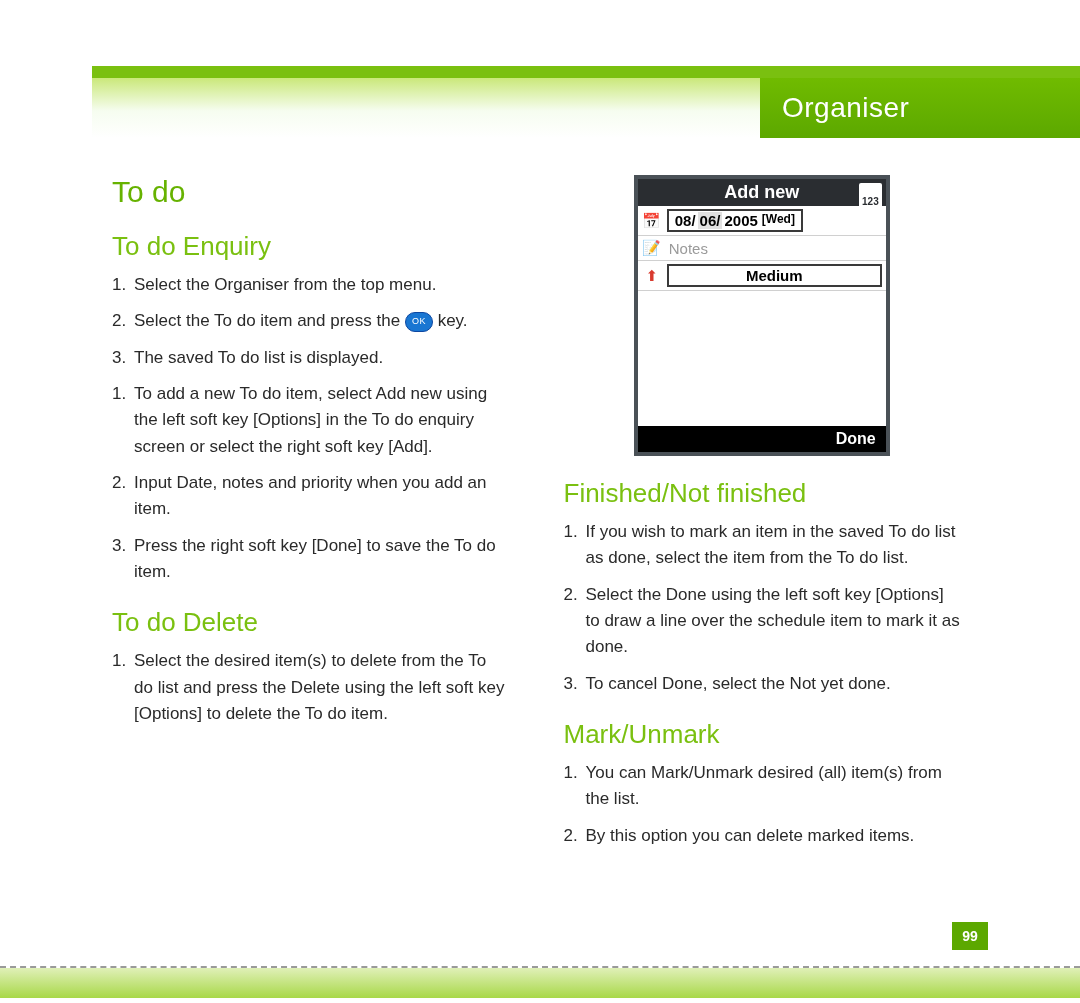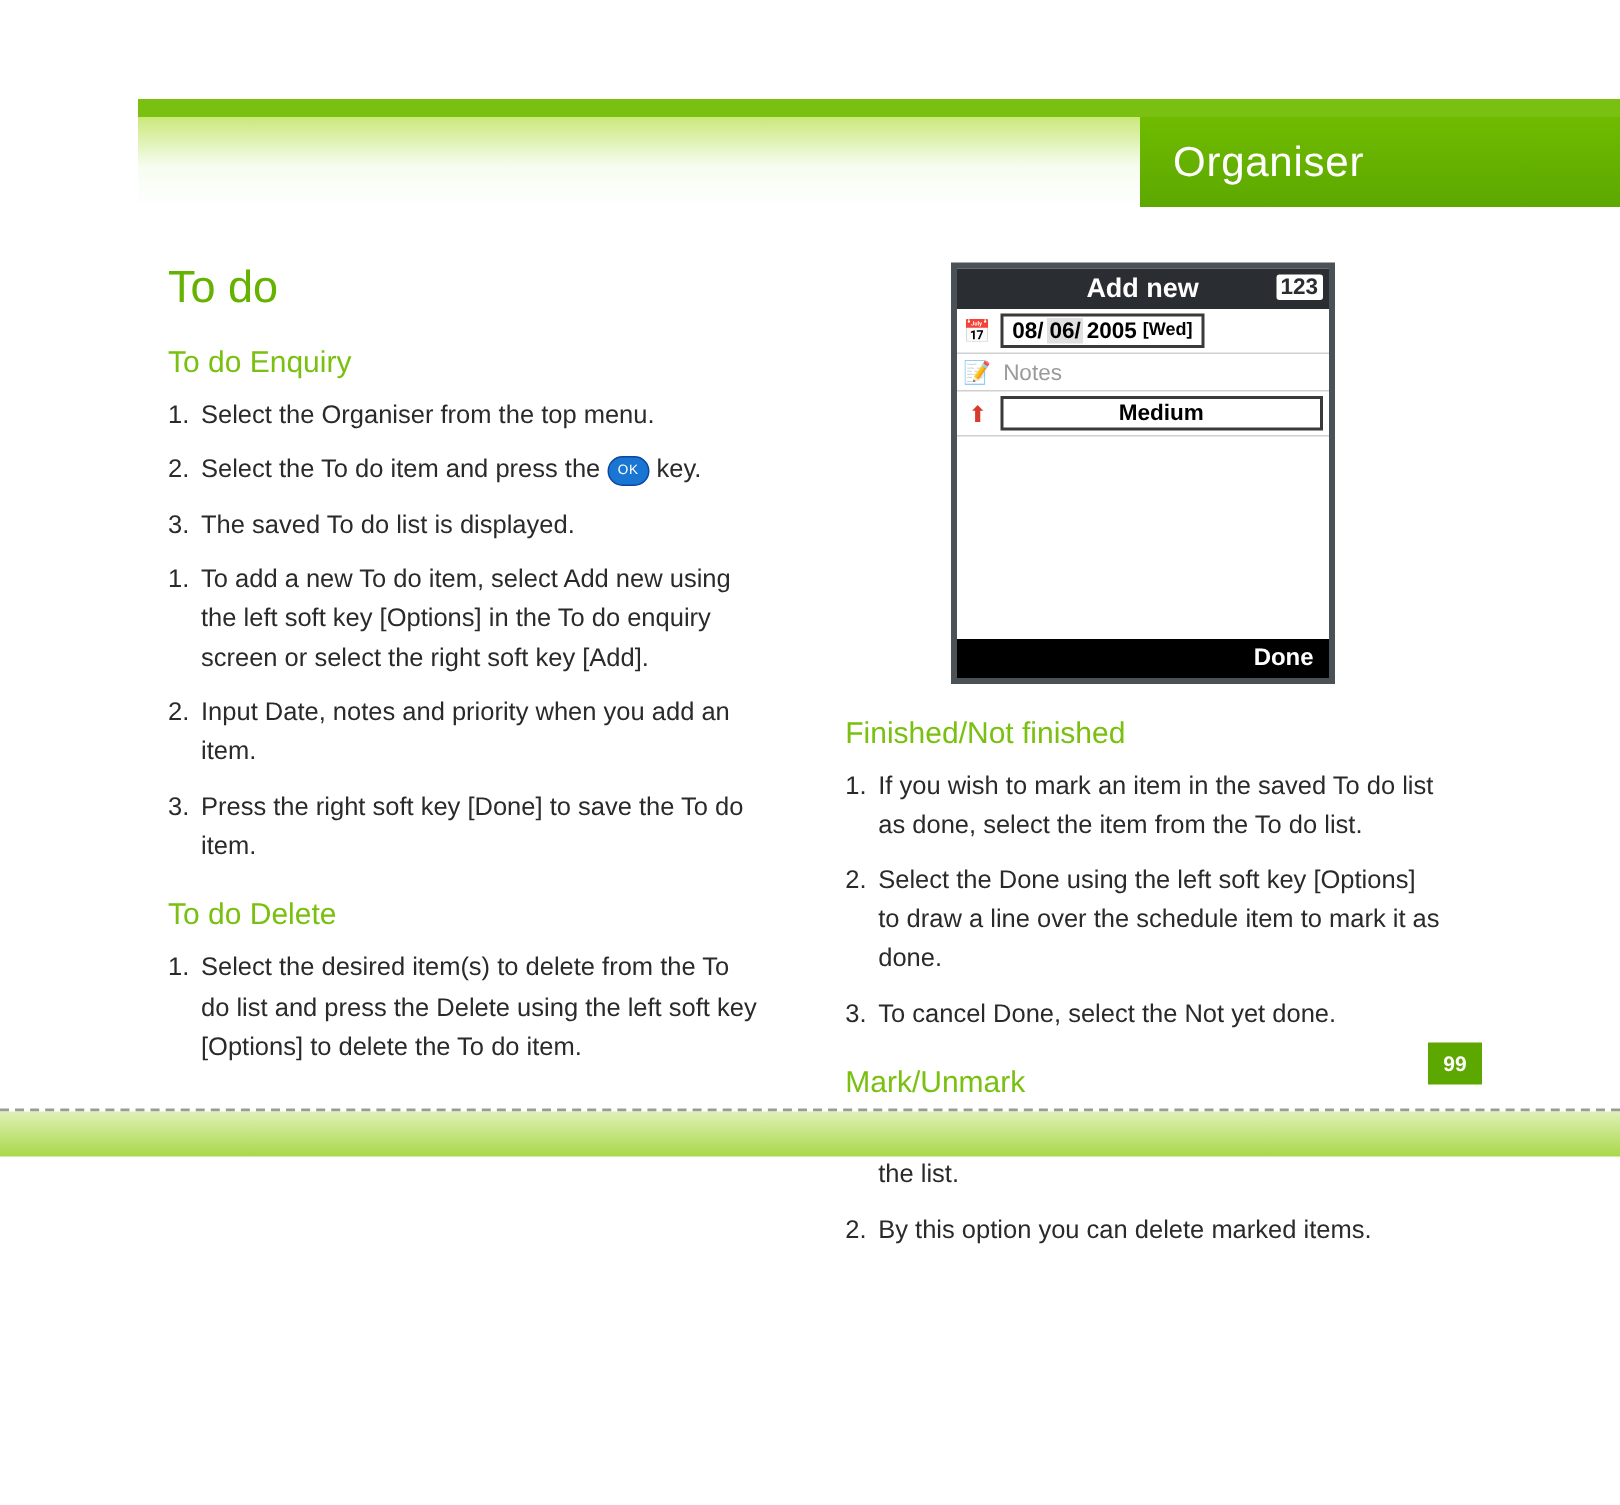--- a/index.html
+++ b/index.html
@@ -7,21 +7,21 @@
     font-family: Arial, Helvetica, sans-serif;
     width: 1080px;
     height: 1003px;
     background: #fff;
     overflow: hidden;
     position: relative;
   }
   .page {
     position: relative;
     width: 1080px;
-    height: 771px;
+    height: 998px;
     padding: 66px 92px 0 92px;
   }
   .header-banner {
     position: absolute;
     top: 66px;
     left: 92px;
     right: 0;
     height: 72px;
   }
   .banner-top {
@@ -58,21 +58,21 @@
   }
   .col { flex: 1; }
   h1 {
     color: #66b200;
     font-size: 30px;
     font-weight: 400;
     margin-bottom: 22px;
   }
   h2 {
     color: #7ac010;
-    font-size: 20px;
+    font-size: 26px;
     font-weight: 400;
     margin-top: 22px;
     margin-bottom: 10px;
   }
   .col:first-child h2:first-of-type { margin-top: 0; }
   ol {
     list-style: none;
     counter-reset: item;
     font-size: 17px;
     color: #2a2a2a;
@@ -120,23 +120,23 @@
     font-size: 18px;
     padding: 3px 0;
     position: relative;
   }
   .ps-mode {
     position: absolute;
     right: 4px;
     top: 4px;
     background: #fff;
     color: #2a2d31;
-    font-size: 15px;
-    font-weight: 700;
-    padding: 0 3px;
+    font-size: 10px;
+    font-weight: 700;
+    padding: 13px 3px;
     border-radius: 2px;
     text-align: right;
   }
   .ps-body { height: 220px; }
   .ps-row {
     display: flex;
     align-items: center;
     border-bottom: 1px solid #d0d0d0;
     padding: 3px 4px;
     gap: 5px;

